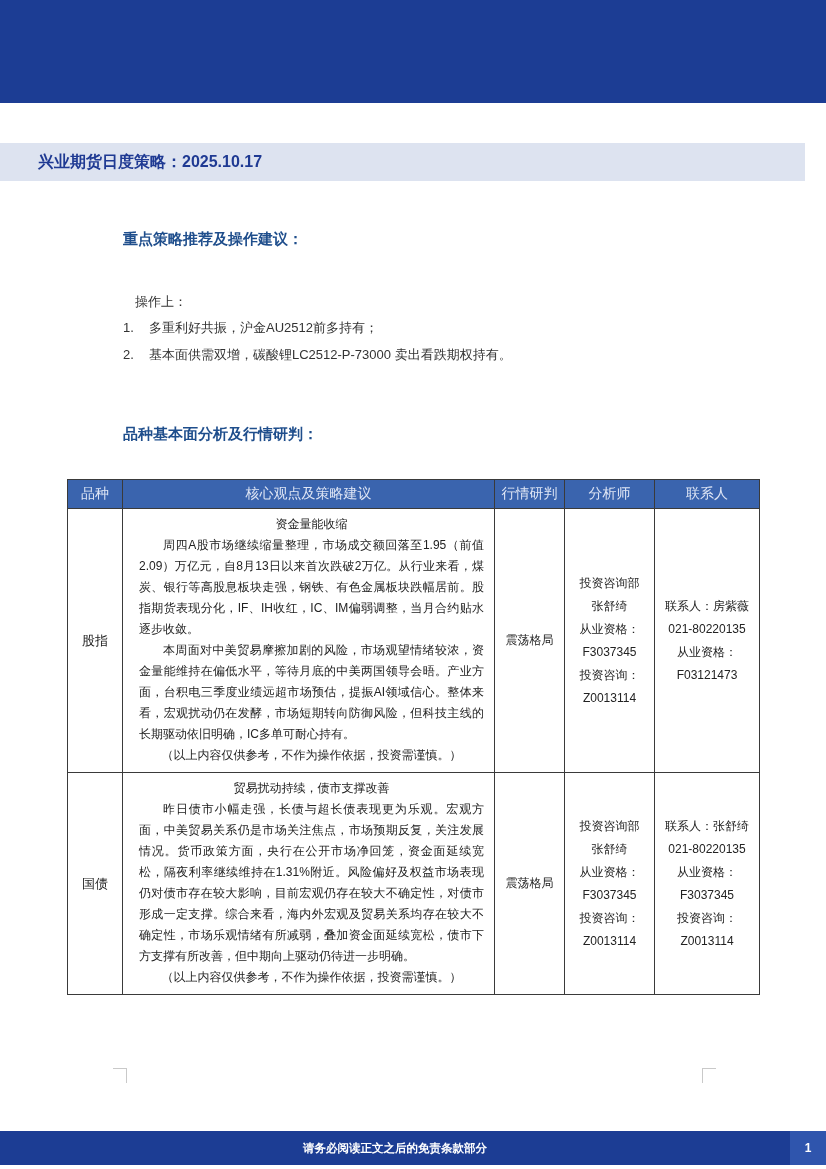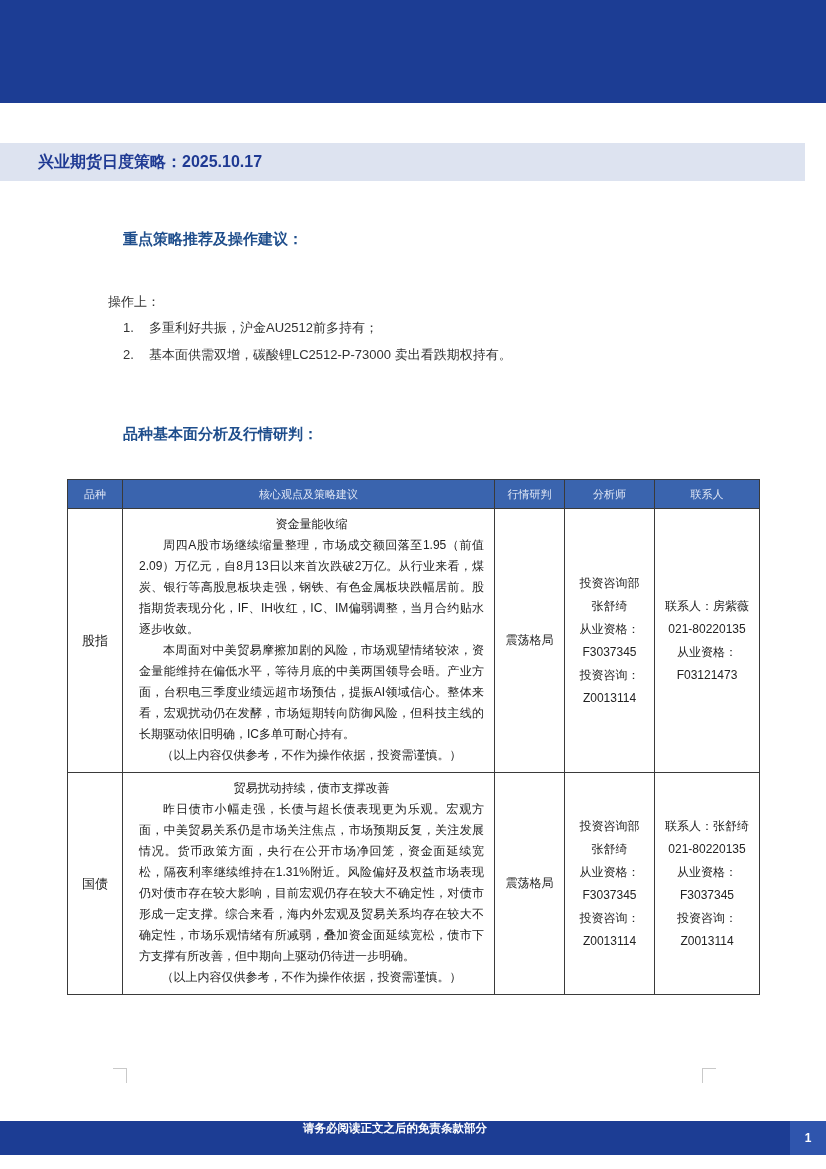--- a/index.html
+++ b/index.html
@@ -44,21 +44,21 @@
     font-size: 15px;
     font-weight: bold;
     color: #1f4e8c;
   }
   #heading-strategy { top: 230px; }
   #heading-analysis { top: 425px; }
 
   
   .ops-intro {
     position: absolute;
-    top: 293px; left: 108px;
+    top: 293px; left: 135px;
     font-size: 13px;
     color: #333333;
   }
   .ops-list {
     position: absolute;
     top: 314px; left: 123px;
     width: 620px;
     font-size: 13px;
     color: #333333;
   }
@@ -76,21 +76,21 @@
     width: 692px;
     table-layout: fixed;
   }
   table.report th, table.report td {
     border: 1px solid #3a3a3a;
     vertical-align: middle;
   }
   table.report th {
     background: #3a64ae;
     color: #dfe6f5;
-    font-size: 11px;
+    font-size: 14px;
     font-weight: normal;
     height: 26px;
     text-align: center;
     overflow: hidden;
     white-space: nowrap;
   }
   td.cell-variety {
     text-align: center;
     font-size: 13px;
     color: #222222;
@@ -124,25 +124,25 @@
     position: absolute;
     top: 1068px;
     width: 13px; height: 14px;
   }
   #crop-left  { left: 113px; border-top: 1px solid #c9c9c9; border-right: 1px solid #c9c9c9; }
   #crop-right { left: 702px; border-top: 1px solid #c9c9c9; border-left: 1px solid #c9c9c9; }
 
   
   .footer-bar {
     position: absolute;
-    left: 0; bottom: 14px;
+    left: 0; bottom: 4px;
     width: 826px; height: 34px;
     background: #1c3d94;
     display: flex;
-    align-items: flex-start;
+    align-items: center;
   }
   .footer-disclaimer {
     flex: 1;
     text-align: center;
     color: #ffffff;
     font-size: 11.5px;
     font-weight: bold;
   }
   .footer-pageno {
     width: 36px; height: 34px;

